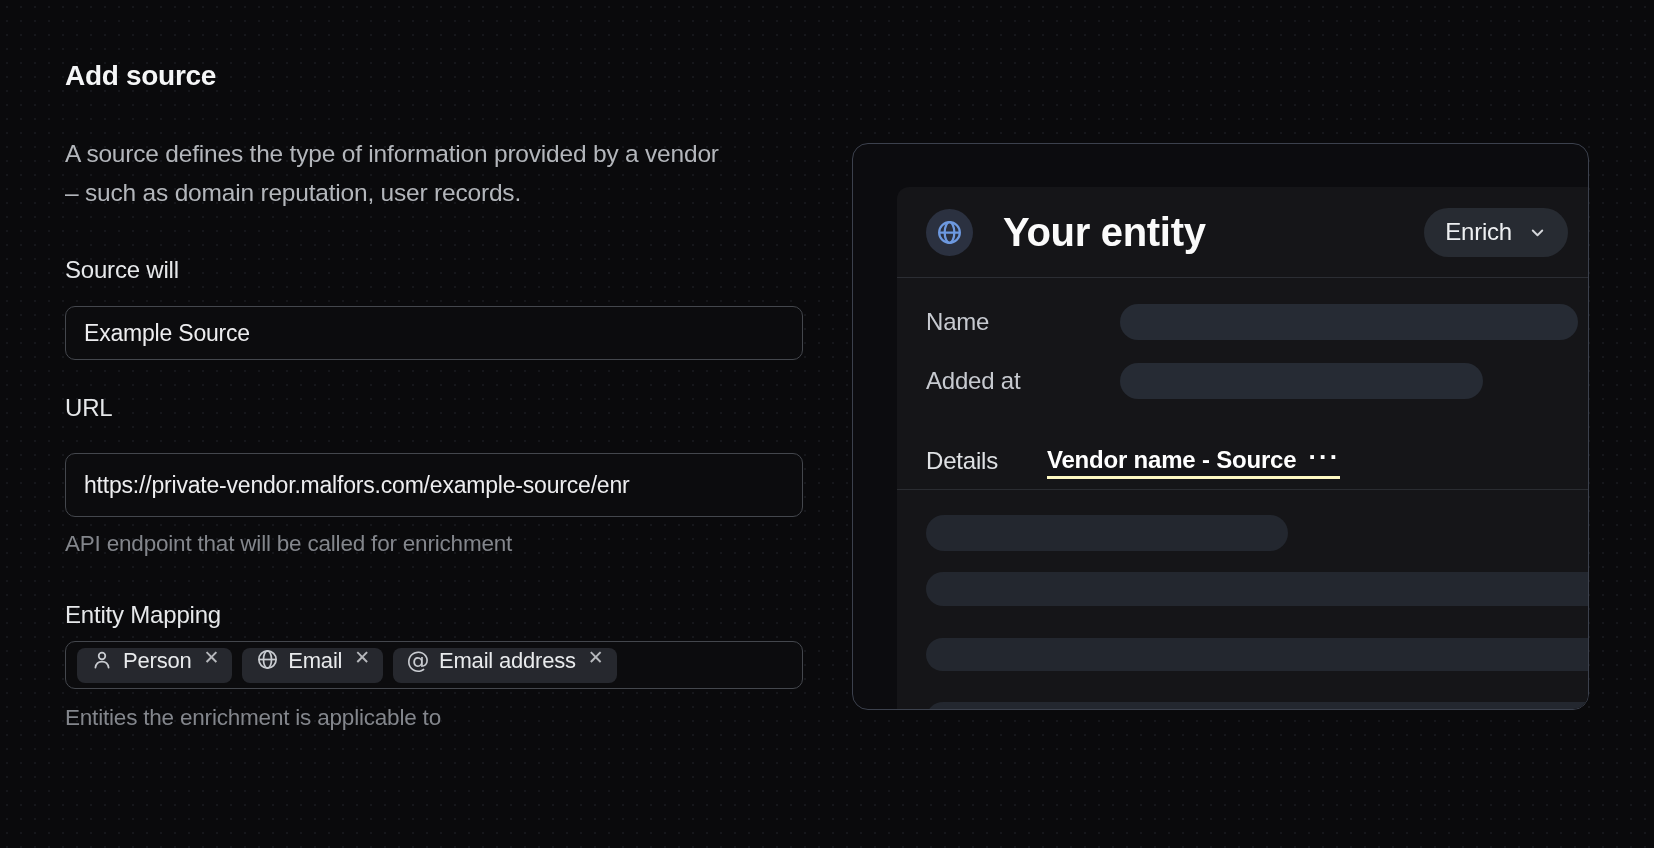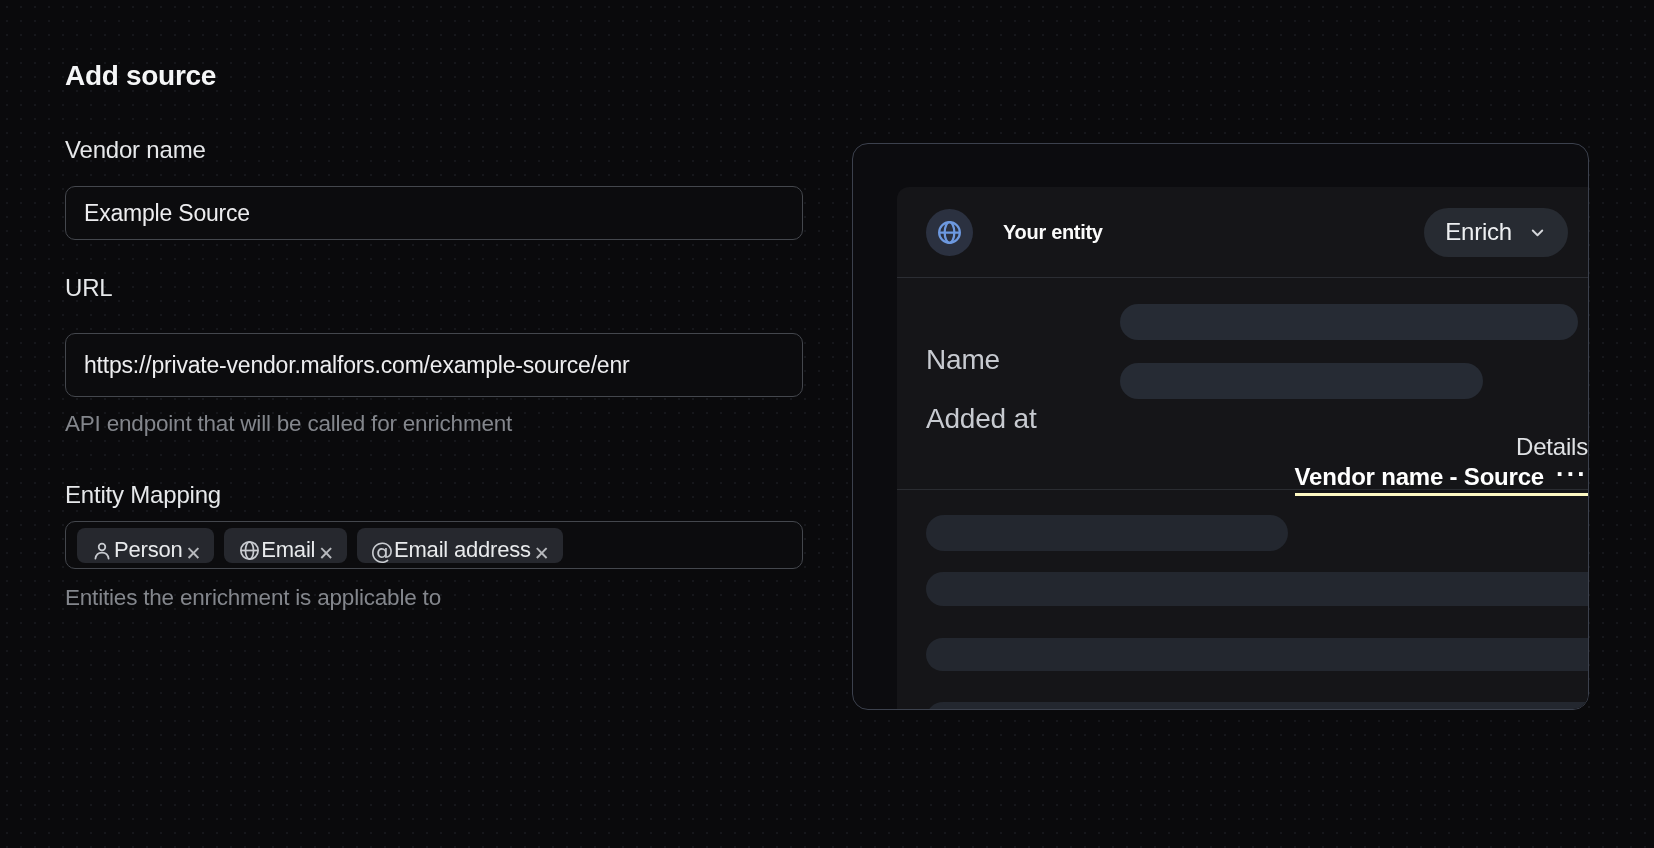--- a/index.html
+++ b/index.html
@@ -33,21 +33,21 @@
   .text-input.url { margin-top:31px; height:64px; }
   .label-url { margin-top:34px; }
   .helper { margin-top:14px; font-size:22.5px; line-height:26px; color:#83868c; letter-spacing:-0.2px; }
   .label-entity { margin-top:44px; }
   .chips-box {
     margin-top:12px; width:738px; height:48px;
     border:1px solid #44474d; border-radius:10px; background:#0c0c0e;
     display:flex; align-items:center; gap:10px; padding:0 11px; cursor:text;
   }
   .chip {
-    display:flex; align-items:flex-end; height:35px;
+    display:flex; align-items:flex-start; gap:9px; height:35px;
     background:#26282e; border-radius:8px; padding:0 13px;
     font-size:22px; color:#e8eaec; letter-spacing:-0.2px; cursor:default;
   }
   .chip .cicon { display:flex; align-items:center; justify-content:center; width:24px; height:24px; color:#c9ccd1; }
   .chip .at-glyph { font-size:23px; color:#c9ccd1; font-family:"DejaVu Sans",sans-serif; }
   .chip .close {
     font-family:"DejaVu Sans",sans-serif; font-size:19px; color:#b7b9bd;
     margin-left:3px; cursor:pointer; line-height:1;
   }
   .helper-2 { margin-top:16px; }
@@ -64,56 +64,56 @@
   }
   .panel-header {
     position:absolute; top:0; left:0; right:0; height:91px;
     display:flex; align-items:center; padding-left:29px;
     border-bottom:1px solid #2b2d33;
   }
   .avatar {
     width:47px; height:47px; border-radius:50%; background:#2b3140;
     display:flex; align-items:center; justify-content:center; flex:none;
   }
-  .entity-title { margin-left:30px; font-size:20px; font-weight:700; letter-spacing:-0.3px; color:#fafafa; }
+  .entity-title { margin-left:30px; font-size:40px; font-weight:700; letter-spacing:-0.3px; color:#fafafa; }
   .enrich-btn {
     margin-left:auto; margin-right:20px; height:49px; padding:0 21px;
     border:none; border-radius:25px; background:#272b32; cursor:pointer;
     display:flex; align-items:center; gap:16px;
     font-family:inherit; font-size:24px; color:#edeff1; letter-spacing:-0.2px;
   }
-  .kv-label { position:absolute; left:29px; font-size:28px; color:#c7cad0; letter-spacing:-0.2px;margin-top:36px; }
+  .kv-label { position:absolute; left:29px; font-size:24px; color:#c7cad0; letter-spacing:-0.2px; }
   .skel { background:#262b34; border-radius:18px; position:absolute; }
   .pill-name  { left:223px; top:117px; width:458px; height:36px; }
   .pill-added { left:223px; top:176px; width:363px; height:36px; }
   .tabs {
     position:absolute; top:246px; left:0; right:0; height:57px;
-    display:flex; align-items:flex-end; padding-left:29px;
+    display:flex; align-items:center; gap:49px; padding-left:29px;
     border-bottom:1px solid #2a2c31;
-    flex-direction:column;
   }
   .tab { display:flex; align-items:center; gap:12px; font-size:24px; color:#dfe1e4; letter-spacing:-0.2px; cursor:pointer; }
   .tab.active { font-weight:700; color:#ffffff; border-bottom:3px solid #fef9c3; }
   .more-dots { font-weight:700; font-size:26px; letter-spacing:2px; color:#fff; line-height:1; padding-bottom:6px; }
   .bar { background:#23272f; position:absolute; border-radius:18px; }
   .bar-1 { left:29px; top:328px; width:362px; height:36px; }
   .bar-2 { left:29px; top:385px; right:-20px; height:34px; }
   .bar-3 { left:29px; top:451px; right:-20px; height:33px; }
   .bar-4 { left:29px; top:515px; right:-20px; height:34px; }
   svg { display:block; }
 </style>
 </head>
 <body>
 
 <div class="canvas">
 
   <div class="form-col">
     <h1 class="page-title">Add source</h1>
-
-    <div class="field-label">Vendor name</div>
+    <p class="page-desc">A source defines the type of information provided by a vendor – such as domain reputation, user records.</p>
+
+    <div class="field-label">Source will</div>
     <input class="text-input" type="text" value="Example Source" style="">
 
     <div class="field-label label-url">URL</div>
     <input class="text-input url" type="text" value="https://private-vendor.malfors.com/example-source/enr" style="">
     <div class="helper">API endpoint that will be called for enrichment</div>
 
     <div class="field-label label-entity">Entity Mapping</div>
     <div class="chips-box">
 
       <div class="chip">

